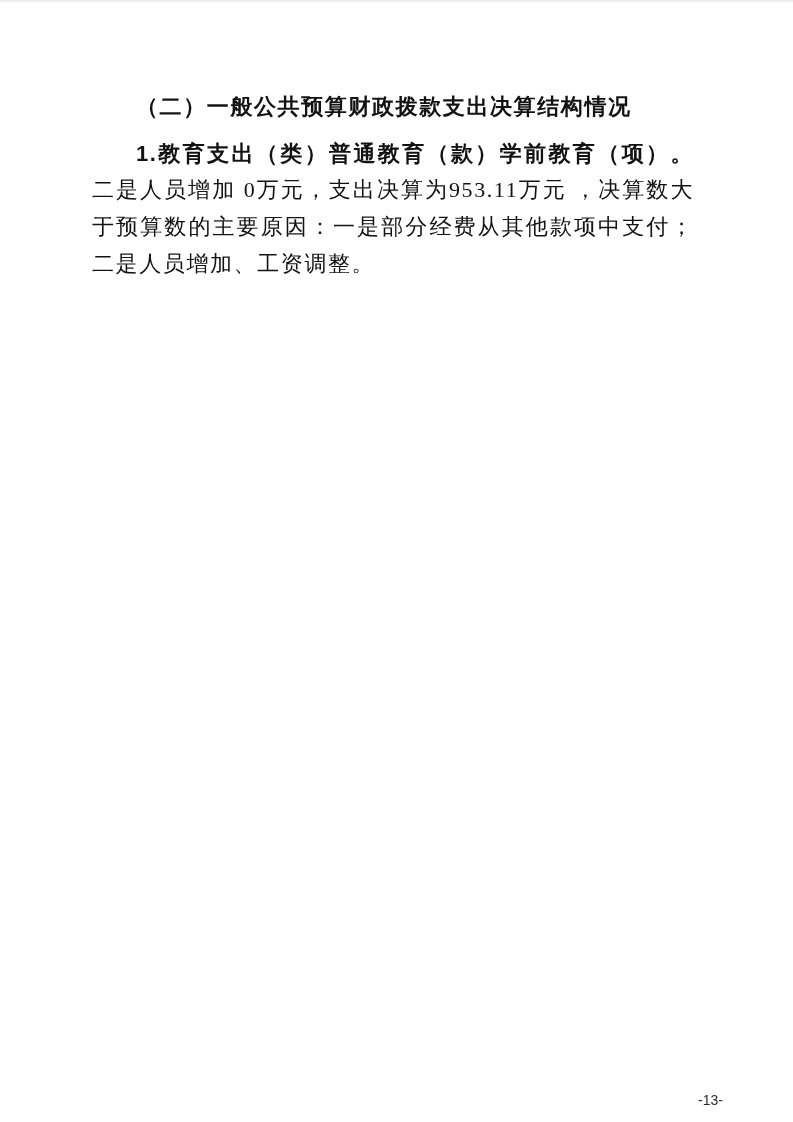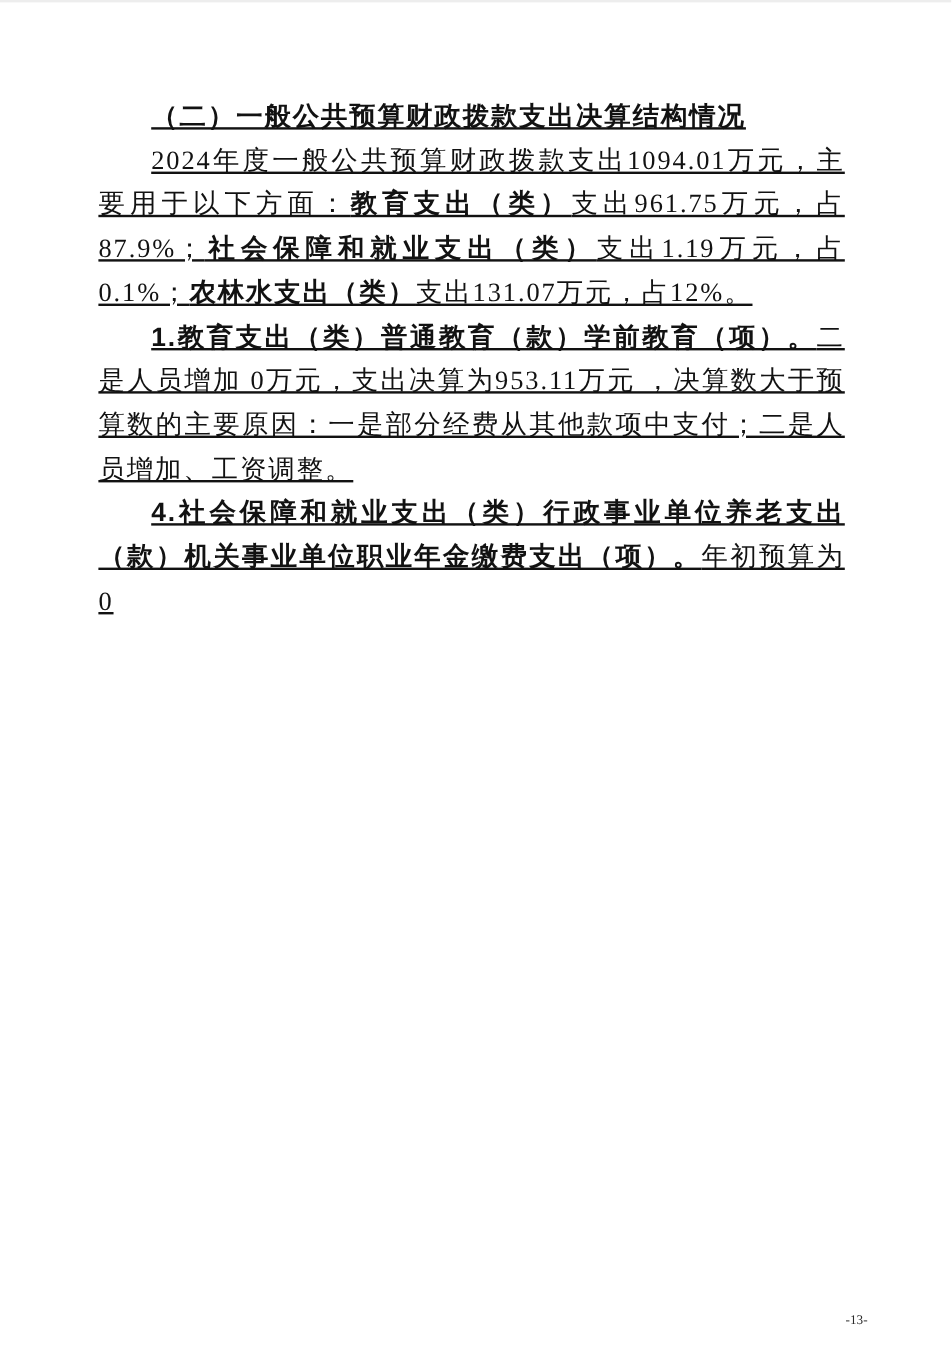--- a/index.html
+++ b/index.html
@@ -28,49 +28,46 @@
     left: 82px;
     top: 79px;
     width: 622px;
     font-size: 22px;
     line-height: 36.7px;
     text-align: justify;
     text-justify: inter-ideograph;
     letter-spacing: 1.6px;
   }
   p.para {
-    margin: 0;
+    margin: 10px;
     padding: 0;
     text-indent: 2em;
-    text-decoration: underline;
   }
   .run {
     font-weight: 400;
   }
   .run.bold {
     font-weight: 700;
     font-family: "Liberation Sans", "DejaVu Sans", sans-serif;
   }
   .page-number {
     position: absolute;
     top: 1092px;
     right: 70px;
-    font-size: 11px;
+    font-size: 14px;
     line-height: 16px;
     letter-spacing: 0;
     color: #2b2b2b;
-    font-family: Liberation Serif, serif;
+    font-family: Liberation Sans, sans-serif;
     margin-left: 20px;
   }
 </style>
 </head>
 <body>
 
 <div class="page">
   <div class="edge-top"></div>
   <div class="content" id="content">
       <p class="para heading"><span class="run bold">（二）一般公共预算财政拨款支出决算结构情况</span></p>
-      <p class="para body"><span class="run">2024年度一般公共预算财政拨款支出1094.01万元，主要用于以下方面：</span><span class="run bold">教育支出（类）</span><span class="run">支出961.75万元，占87.9%；</span><span class="run bold">社会保障和就业支出（类）</span><span class="run">支出1.19万元，占0.1%；</span><span class="run bold">农林水支出（类）</span><span class="run">支出131.07万元，占12%。</span></p>
       <p class="para body"><span class="run bold">1.教育支出（类）普通教育（款）学前教育（项）。</span><span class="run">二是人员增加 0万元，支出决算为953.11万元 ，决算数大于预算数的主要原因：一是部分经费从其他款项中支付；二是人员增加、工资调整。</span></p>
-      <p class="para body"><span class="run bold">4.社会保障和就业支出（类）行政事业单位养老支出（款）机关事业单位职业年金缴费支出（项）。</span><span class="run">年初预算为 0</span></p>
     </div>
   <div class="page-number">-13-</div>
 </div>
 
 </body></html>

